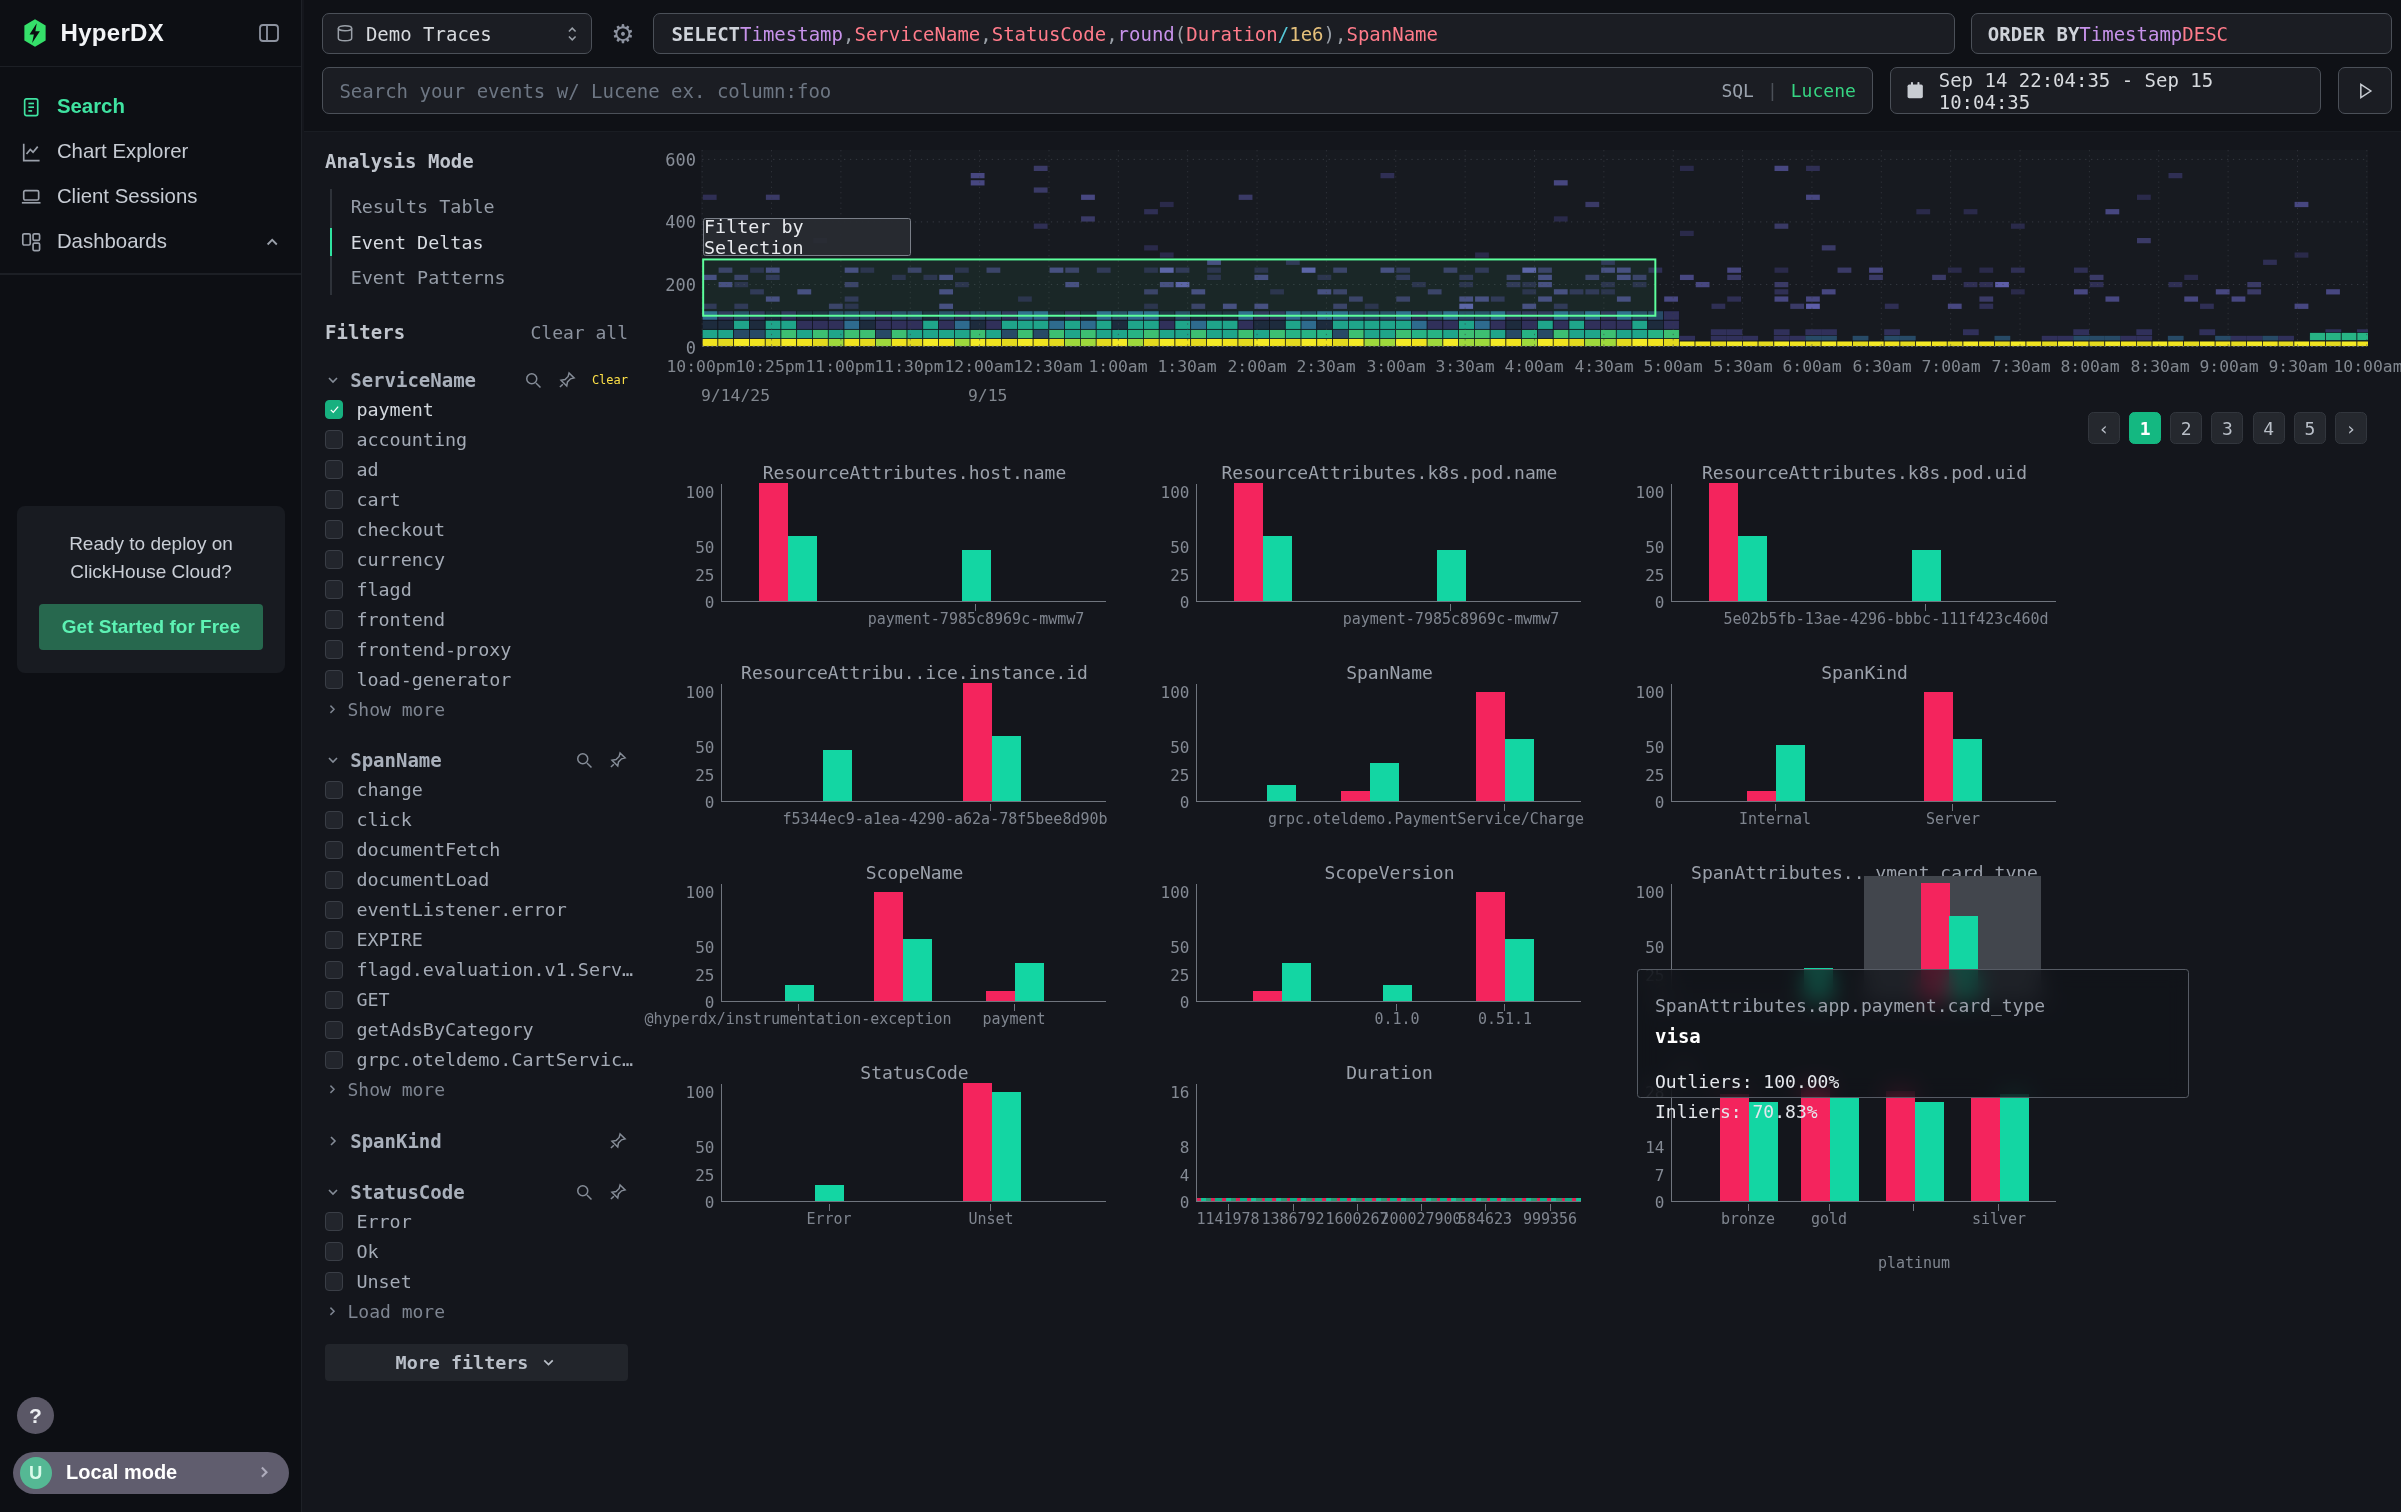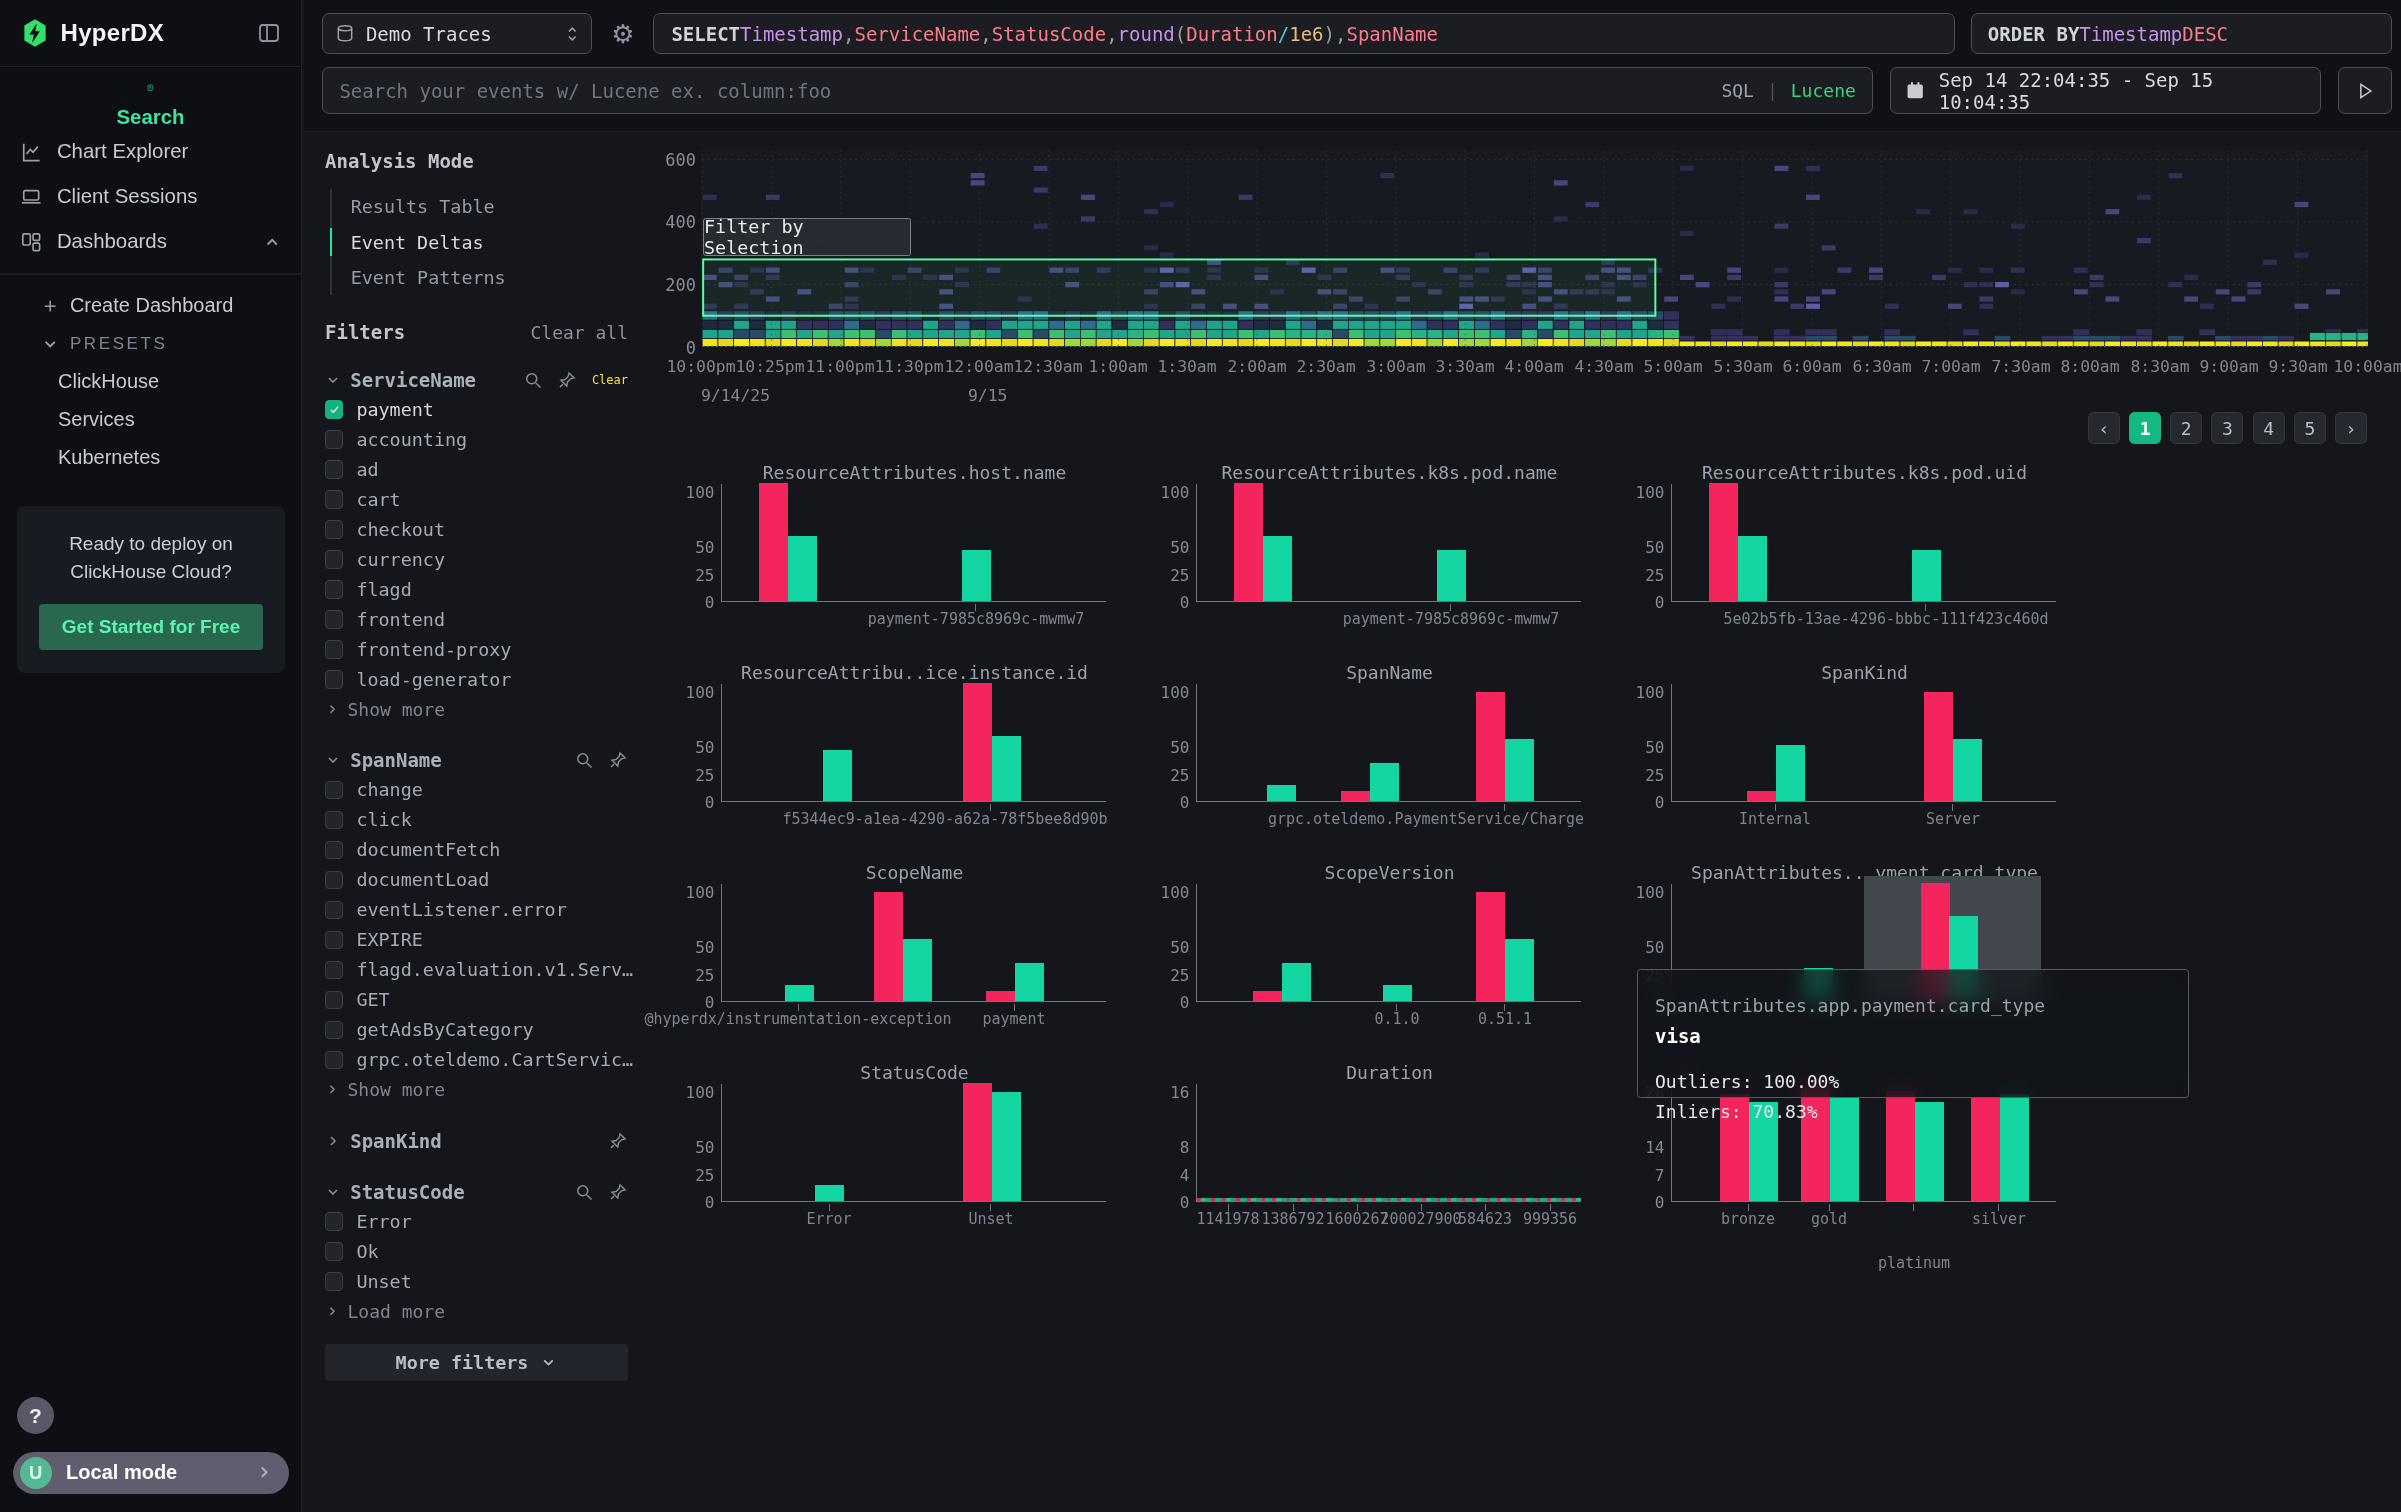--- a/index.html
+++ b/index.html
@@ -11,21 +11,21 @@
   .sidebar { position:absolute; left:0; top:0; width:302px; height:1512px;
     background:#0d0f14; border-right:1.3px solid #1e2127; font-family:"Liberation Sans",sans-serif; }
   .logo-row { display:flex; align-items:center; height:66px; padding:0 20px; }
   .logo-mark { width:30px; height:30px; margin-right:10.5px; }
   .brand { color:#f2f4f7; font-size:24px; font-weight:bold; letter-spacing:0.3px; flex:1; }
   .panel-icon { width:24px; height:24px; color:#8d93a0; cursor:pointer; }
   .side-divider { height:1.3px; background:#1c1f25; }
   .nav-item { display:flex; align-items:center; gap:14.5px; height:45px; padding:0 20px;
     color:#c6cbd3; font-size:20.4px; cursor:pointer; }
   .nav-item .nv-icon { width:22.4px; height:22.4px; color:#9aa0aa; }
-  .nav-item.active { color:#3fe3a1; font-weight:bold;flex-direction:column; }
+  .nav-item.active { color:#3fe3a1; font-weight:bold; }
   .nav-item.active .nv-icon { color:#3fe3a1; }
   .nav-item .spacer { flex:1; }
   .chev { width:18.4px; height:18.4px; color:#9aa0aa; }
   .sub-item { display:flex; align-items:center; gap:10.5px; height:38px; padding-left:41px;
     color:#c6cbd3; font-size:20px; cursor:pointer; }
   .sub-item.presets { color:#7e8591; font-size:17px; letter-spacing:2.6px; }
   .sub-item.leaf { padding-left:58px; }
   .promo { position:absolute; left:17px; top:506px; width:268px; background:#181b21;
     border-radius:8px; padding:24px 13px 22.4px; text-align:center; }
   .promo-line { color:#c9ced6; font-size:19px; line-height:28px; }
@@ -189,40 +189,20 @@
         </svg>
         <span>Dashboards</span>
         <span class="spacer"></span>
         <svg viewBox="0 0 16 16" width="18.4" height="18.4" fill="none" stroke="currentColor" stroke-width="1.6" class="chev">
           <polyline points="4,10 8,6 12,10"></polyline>
         </svg>
       </div>
     </div>
   <div class="side-divider" style="margin-top:9.2px;"></div>
 
-  <div style="padding-top:12px;">
-    <div class="sub-item">
-      <svg width="18.4" height="18.4" viewBox="0 0 24 24" fill="none" stroke="#9aa0aa" stroke-width="2">
-          <line x1="12" y1="5" x2="12" y2="19"></line>
-          <line x1="5" y1="12" x2="19" y2="12"></line>
-        </svg>
-      <span>Create Dashboard</span>
-    </div>
-    <div class="sub-item presets">
-      <svg class="chev" viewBox="0 0 16 16" fill="none" stroke="currentColor" stroke-width="1.6">
-          <polyline points="4,6 8,10 12,6"></polyline>
-        </svg>
-      <span>PRESETS</span>
-    </div>
-    <div id="preset-list">
-        <div class="sub-item leaf">ClickHouse</div>
-        <div class="sub-item leaf">Services</div>
-        <div class="sub-item leaf">Kubernetes</div>
-      </div>
-  </div>
 
   <div class="promo">
     <div class="promo-line">Ready to deploy on</div>
     <div class="promo-line">ClickHouse Cloud?</div>
     <div class="promo-btn">Get Started for Free</div>
   </div>
 
   <div class="help-btn">?</div>
   <div class="user-pill">
     <div class="user-avatar">U</div>

